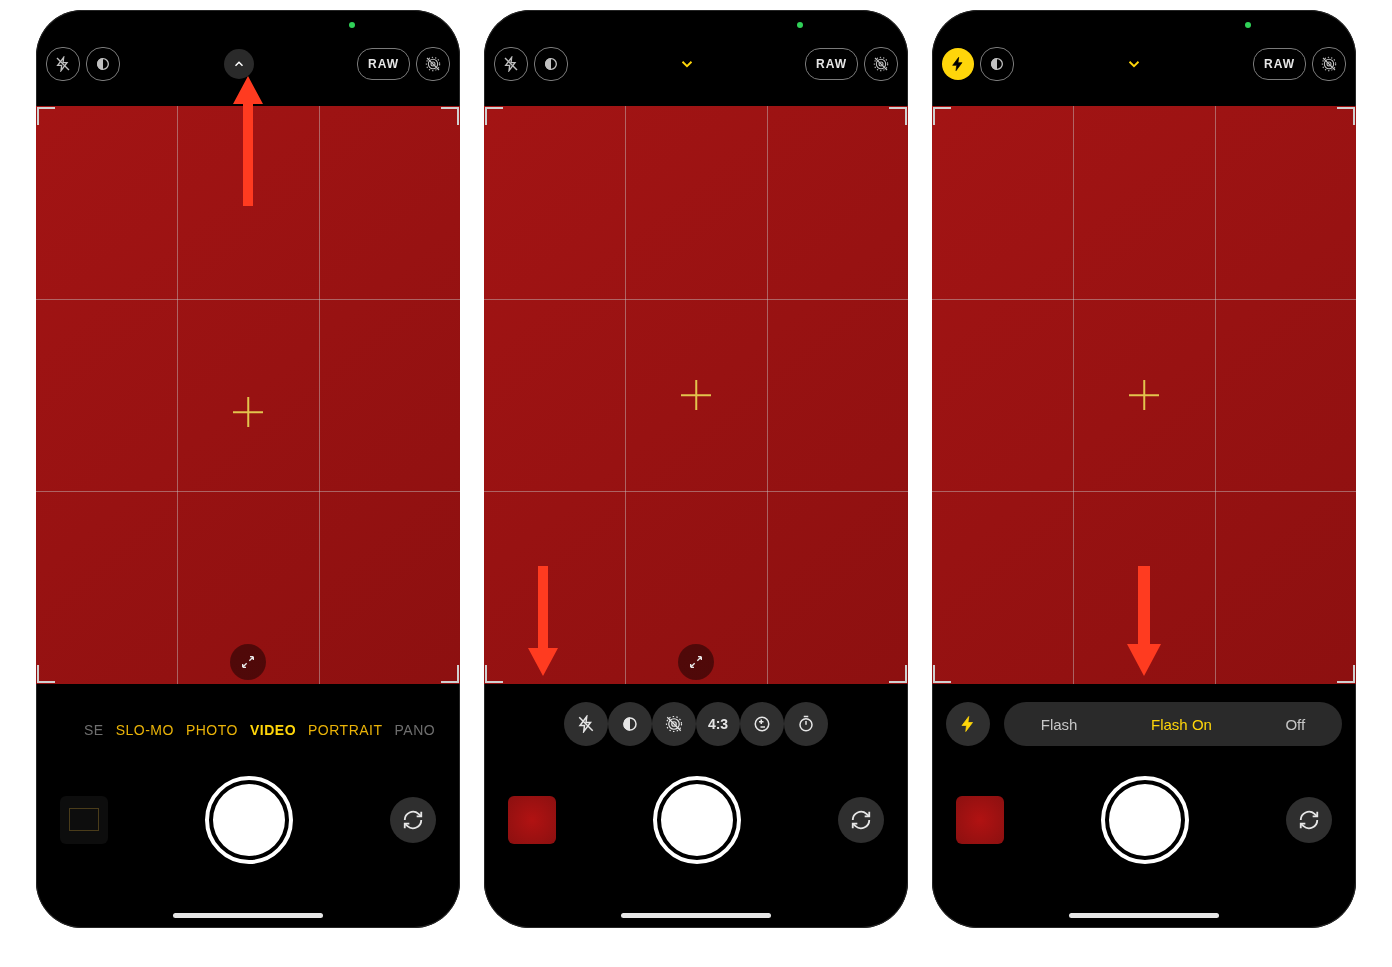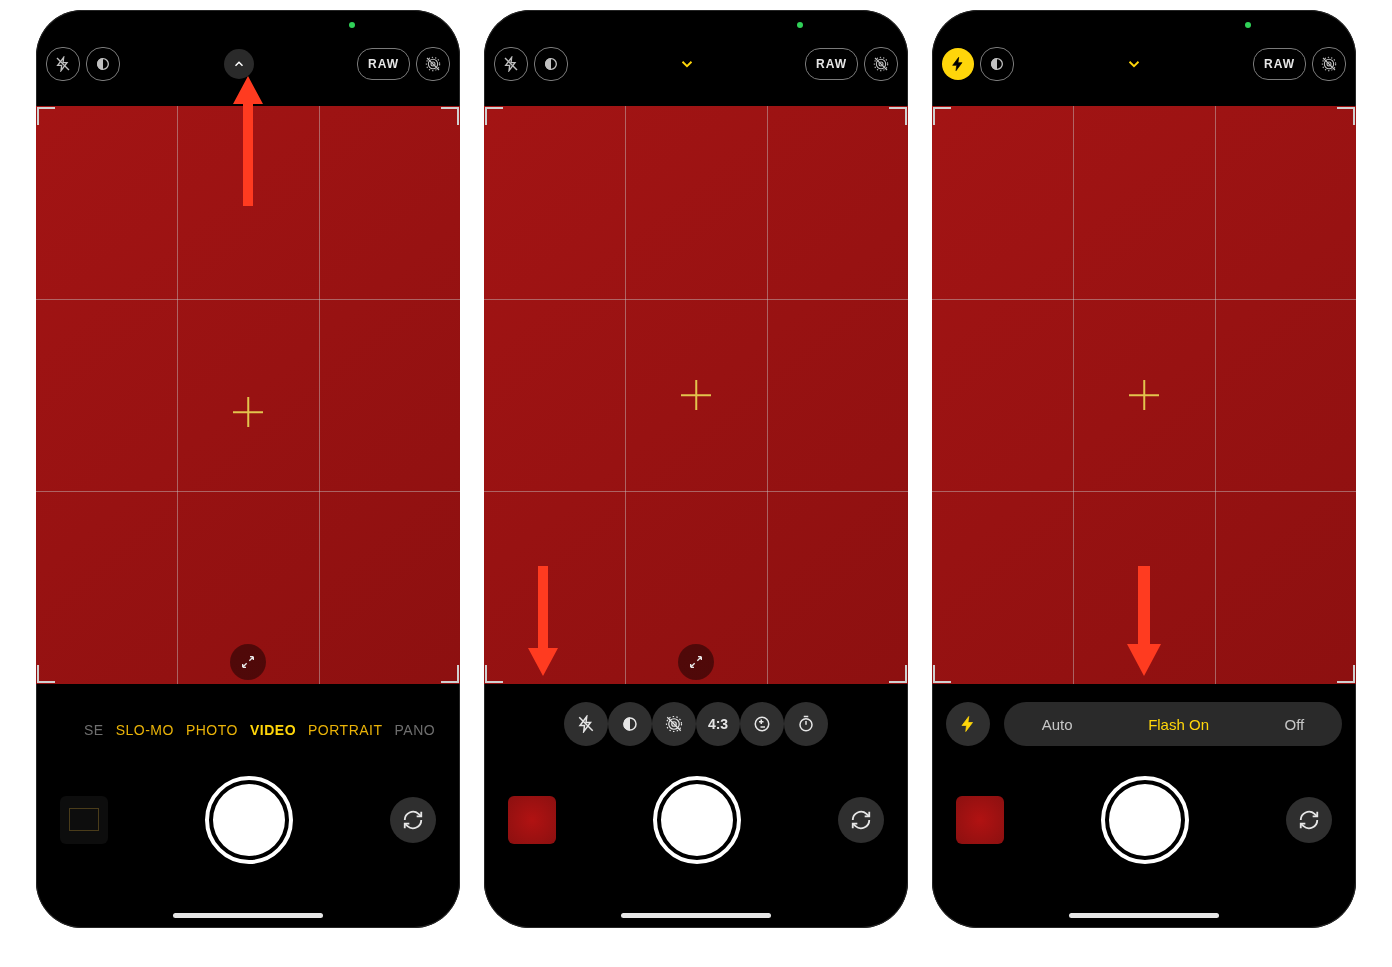--- a/index.html
+++ b/index.html
@@ -320,21 +320,21 @@
         </svg>
     </div>
 
     <div class="flash-opts">
       <div class="flash-icon-box">
         <svg width="18" height="18" viewBox="0 0 24 24" fill="#ffd60a" stroke="#ffd60a" stroke-width="1">
             <path d="M13 2 4 14h6l-1 8 9-12h-6z"></path>
           </svg>
       </div>
       <div class="flash-pill">
-        <span class="opt">Auto</span>
+        <span class="opt">Flash</span>
         <span class="opt active">Flash On</span>
         <span class="opt">Off</span>
       </div>
     </div>
 
     <div class="bottom-bar">
       <div class="thumb red"></div>
       <div class="shutter"></div>
       <div class="switch-btn">
         <svg width="22" height="22" viewBox="0 0 24 24" fill="none" stroke="#e6e6e6" stroke-width="2">

